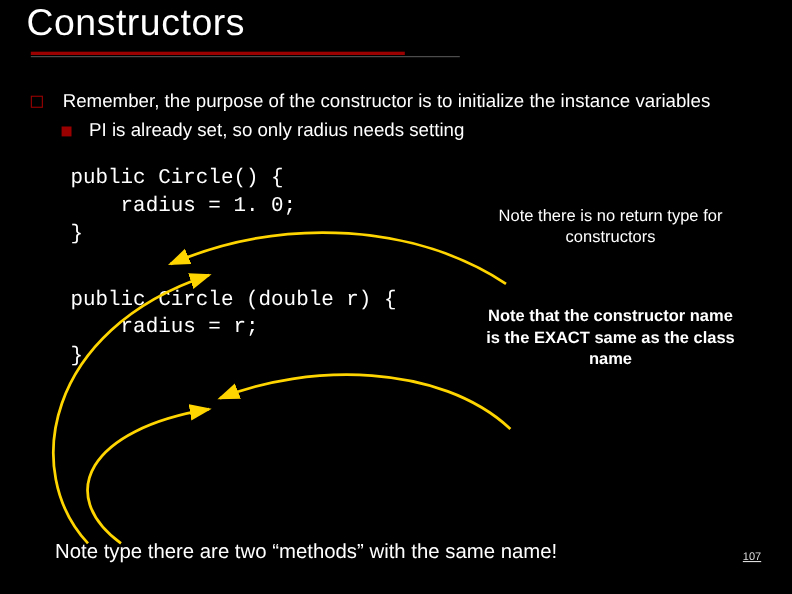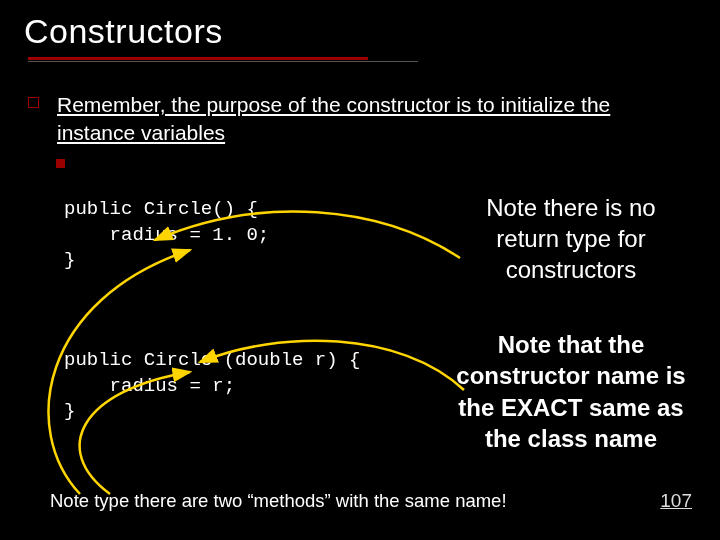--- a/index.html
+++ b/index.html
@@ -9,21 +9,21 @@
     height: 540px;
     overflow: hidden;
     font-family: Verdana, Arial, sans-serif;
     color: #fff;
     position: relative;
   }
   .slide {
     position: relative;
     width: 720px;
     height: 540px;
-    padding: 12px 28px 0 28px;
+    padding: 2px 28px 0 28px;
   }
   .title {
     font-size: 34px;
     font-weight: 400;
     color: #fff;
     letter-spacing: 0.5px;
     margin-left: -4px;
   }
   .underline {
     margin-top: 6px;
@@ -34,58 +34,59 @@
   .underline .red { position:absolute; top:0; left:0; height:3px; width:340px; background:#9b0000; }
   .underline .grey { position:absolute; top:4px; left:0; height:1px; width:390px; background:#555; }
   .content { margin-top: 28px; }
   .bullet-row { display:flex; align-items:flex-start; margin-bottom:4px; }
   .sq-outline {
     width:11px; height:11px; border:1.5px solid #9b0000; margin-top:6px; margin-right:18px; flex-shrink:0;
   }
   .sq-solid {
     width:9px; height:9px; background:#9b0000; margin-top:7px; margin-right:16px; flex-shrink:0; margin-left:28px;
   }
-  .btxt { font-size:21px; line-height:1.35;text-decoration:underline; }
+  .btxt { font-size:17px; line-height:1.35; }
   .code-area {
-    display:flex; justify-content:space-between; align-items:center;
-    margin-top:18px; margin-left:36px; margin-right:6px;
+    display:flex; justify-content:space-between; align-items:flex-end;
+    margin-top:18px; margin-left:36px; margin-right:22px;
   }
   .code {
     font-family: "Courier New", monospace;
     font-size:19px; line-height:1.35; white-space:pre;
   }
   .callout {
-    font-size:24px; line-height:1.3; text-align:center;
+    font-size:15px; line-height:1.3; text-align:center;
     width:230px; margin-top:6px;
   }
   .footer-note {
     position:absolute; bottom:28px; left:50px; font-size:18.5px;
   }
   .pagenum {
-    position:absolute; bottom:28px; right:28px; font-size:19px; color:#ddd;text-decoration:underline;
+    position:absolute; bottom:28px; right:28px; font-size:10px; color:#ddd;text-decoration:underline;
   }
   svg.arrows { position:absolute; top:0; left:0; pointer-events:none; }
 </style>
 </head>
 <body>
 
 <div class="slide">
   <div class="title">Constructors</div>
   <div class="underline">
     <div class="red"></div>
       <div class="grey"></div>
   </div>
 
   <div class="content">
     <div class="bullet-row">
       <div class="sq-outline"></div>
       <div class="btxt">Remember, the purpose of the constructor is to initialize the instance variables</div>
     </div>
     <div class="bullet-row">
       <div class="sq-solid"></div>
+      <div class="btxt">PI is already set, so only radius needs setting</div>
     </div>
 
     <div class="code-area">
       <div class="code">public Circle() {
     radius = 1. 0;
 }</div>
       <div class="callout">Note there is no return type for constructors</div>
     </div>
 
     <div class="code-area" style="margin-top:34px;">

